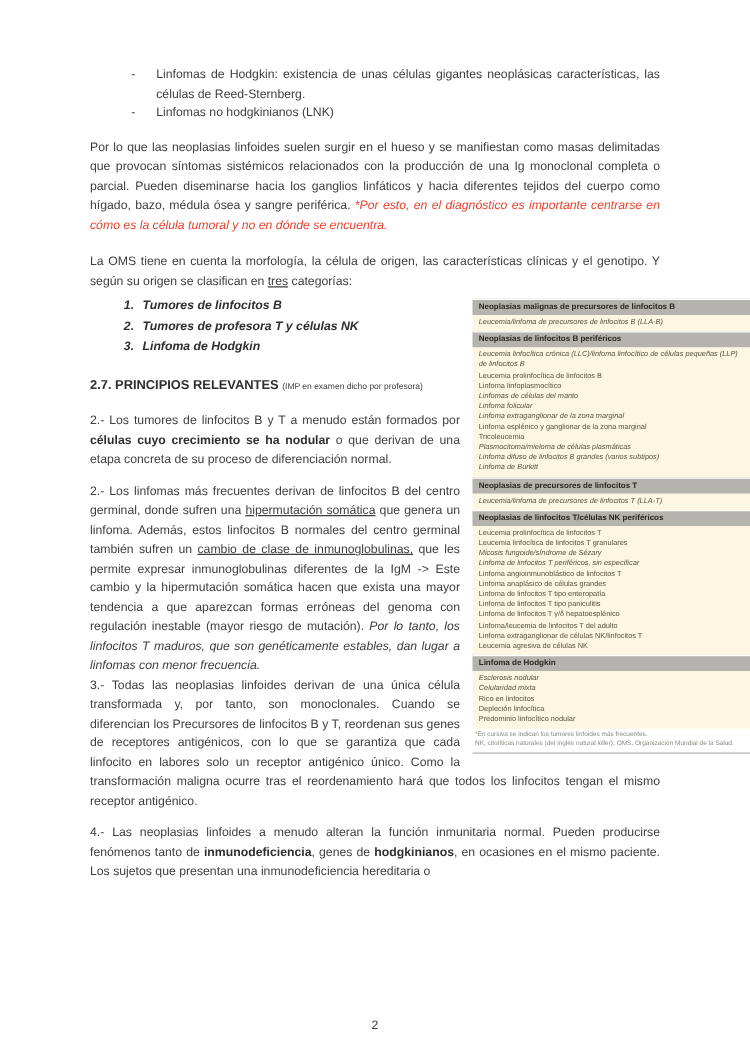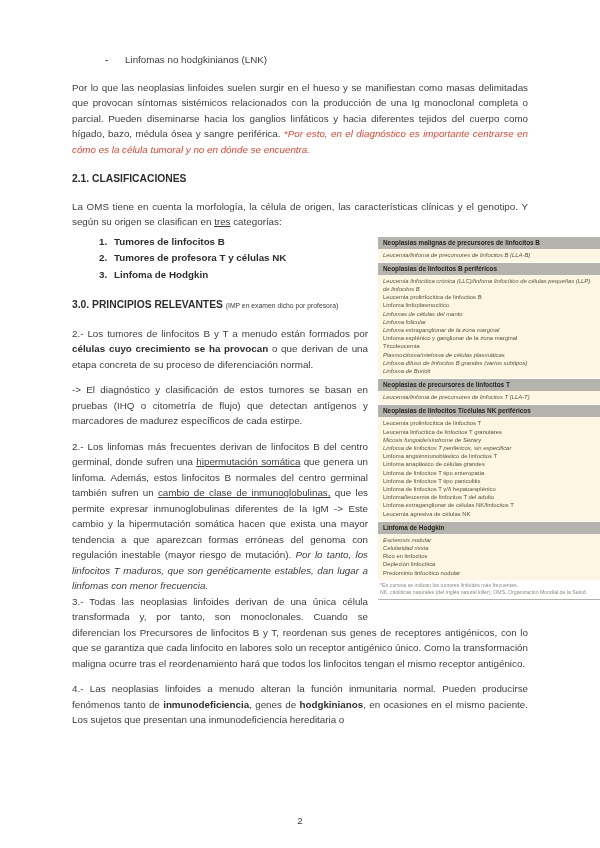--- a/index.html
+++ b/index.html
@@ -15,21 +15,21 @@
   .bullet-item .dash{position:absolute;left:33px;top:0;}
   .bullets{margin-bottom:12px;}
   h2{font-size:10.3px;line-height:15.5px;color:#2e2e2e;margin:0 0 12px 0;font-weight:bold;}
   .h-gap{margin-top:14px;}
   .red{color:#e8432e;font-style:italic;}
   .u{text-decoration:underline;}
   .b{font-weight:bold;color:#2e2e2e;}
   .i{font-style:italic;}
   .note{font-size:6.8px;font-weight:normal;color:#3d3d3d;letter-spacing:0;}
   .oms-para{margin-bottom:4px;}
-  ol.cat-list{margin:0 0 0 0;padding:0 0 0 38px;font-weight:bold;color:#2e2e2e;}
+  ol.cat-list{margin:0 0 0 0;padding:0 0 0 38px;font-weight:bold;color:#2e2e2e;font-style:italic;}
   ol.cat-list li{line-height:16.5px;padding-left:4px;}
   .p-tight{margin-bottom:10px;}
   .p-none{margin-bottom:0;}
   
   .sidebar{
     float:right;width:222px;margin:2px -72px 10px 10px;
     font-family:"Liberation Sans",sans-serif;
   }
   .tbl{width:100%;}
   .tbl-header{
@@ -48,30 +48,30 @@
   }
 </style>
 </head>
 <body>
 
 <div class="page">
 
   <div class="bullets">
     <div class="bullet-item">
       <span class="dash">-</span>
+      <span>Linfomas de Hodgkin: existencia de unas células gigantes neoplásicas características, las células de Reed-Sternberg.</span>
     </div>
     <div class="bullet-item">
       <span class="dash">-</span>
       <span>Linfomas no hodgkinianos (LNK)</span>
     </div>
   </div>
 
   <p><span>Por lo que las neoplasias linfoides suelen surgir en el hueso y se manifiestan como masas delimitadas que provocan síntomas sistémicos relacionados con la producción de una Ig monoclonal completa o parcial. Pueden diseminarse hacia los ganglios linfáticos y hacia diferentes tejidos del cuerpo como hígado, bazo, médula ósea y sangre periférica. </span><span class="red">*Por esto, en el diagnóstico es importante centrarse en cómo es la célula tumoral y no en dónde se encuentra.</span></p>
 
-  <h2 class="h-gap">2.1. CLASIFICACIONES</h2>
 
   <p class="oms-para"><span>La OMS tiene en cuenta la morfología, la célula de origen, las características clínicas y el genotipo. Y según su origen se clasifican en </span><span class="u">tres</span><span> categorías:</span></p>
 
   <aside class="sidebar">
     <div class="tbl">
         <div class="tbl-header">Neoplasias malignas de precursores de linfocitos B</div>
         <div class="tbl-body">
           <div class="tbl-row italic">Leucemia/linfoma de precursores de linfocitos B (LLA-B)</div>
         </div>
         <div class="tbl-header">Neoplasias de linfocitos B periféricos</div>
@@ -121,25 +121,24 @@
         <div class="fn-line">NK, citolíticas naturales (del inglés natural killer); OMS, Organización Mundial de la Salud.</div>
       </div>
   </aside>
 
   <ol class="cat-list">
     <li>Tumores de linfocitos B</li>
     <li>Tumores de profesora T y células NK</li>
     <li>Linfoma de Hodgkin</li>
   </ol>
 
-  <h2 class="h-gap"><span>3.0. PRINCIPIOS RELEVANTES</span> <span class="note">(IMP en examen dicho por profesora)</span></h2>
+  <h2 class="h-gap"><span>2.7. PRINCIPIOS RELEVANTES</span> <span class="note">(IMP en examen dicho por profesora)</span></h2>
 
-  <p class="p-tight"><span>2.- Los tumores de linfocitos B y T a menudo están formados por </span><span class="b">células cuyo crecimiento se ha provocan</span><span> o que derivan de una etapa concreta de su proceso de diferenciación normal.</span></p>
+  <p class="p-tight"><span>2.- Los tumores de linfocitos B y T a menudo están formados por </span><span class="b">células cuyo crecimiento se ha nodular</span><span> o que derivan de una etapa concreta de su proceso de diferenciación normal.</span></p>
 
-  <p class="p-tight">-&gt; El diagnóstico y clasificación de estos tumores se basan en pruebas (IHQ o citometría de flujo) que detectan antígenos y marcadores de madurez específicos de cada estirpe.</p>
 
   <p class="p-none"><span>2.- Los linfomas más frecuentes derivan de linfocitos B del centro germinal, donde sufren una </span><span class="u">hipermutación somática</span><span> que genera un linfoma. Además, estos linfocitos B normales del centro germinal también sufren un </span><span class="u">cambio de clase de inmunoglobulinas,</span><span> que les permite expresar inmunoglobulinas diferentes de la IgM -&gt; Este cambio y la hipermutación somática hacen que exista una mayor tendencia a que aparezcan formas erróneas del genoma con regulación inestable (mayor riesgo de mutación). </span><span class="i">Por lo tanto, los linfocitos T maduros, que son genéticamente estables, dan lugar a linfomas con menor frecuencia.</span></p>
 
   <p class="p-tight">3.- Todas las neoplasias linfoides derivan de una única célula transformada y, por tanto, son monoclonales. Cuando se diferencian los Precursores de linfocitos B y T, reordenan sus genes de receptores antigénicos, con lo que se garantiza que cada linfocito en labores solo un receptor antigénico único. Como la transformación maligna ocurre tras el reordenamiento hará que todos los linfocitos tengan el mismo receptor antigénico.</p>
 
   <p><span>4.- Las neoplasias linfoides a menudo alteran la función inmunitaria normal. Pueden producirse fenómenos tanto de </span><span class="b">inmunodeficiencia</span><span>, genes de </span><span class="b">hodgkinianos</span><span>, en ocasiones en el mismo paciente. Los sujetos que presentan una inmunodeficiencia hereditaria o</span></p>
 
   <div class="pagenum">2</div>
 
 </div>

